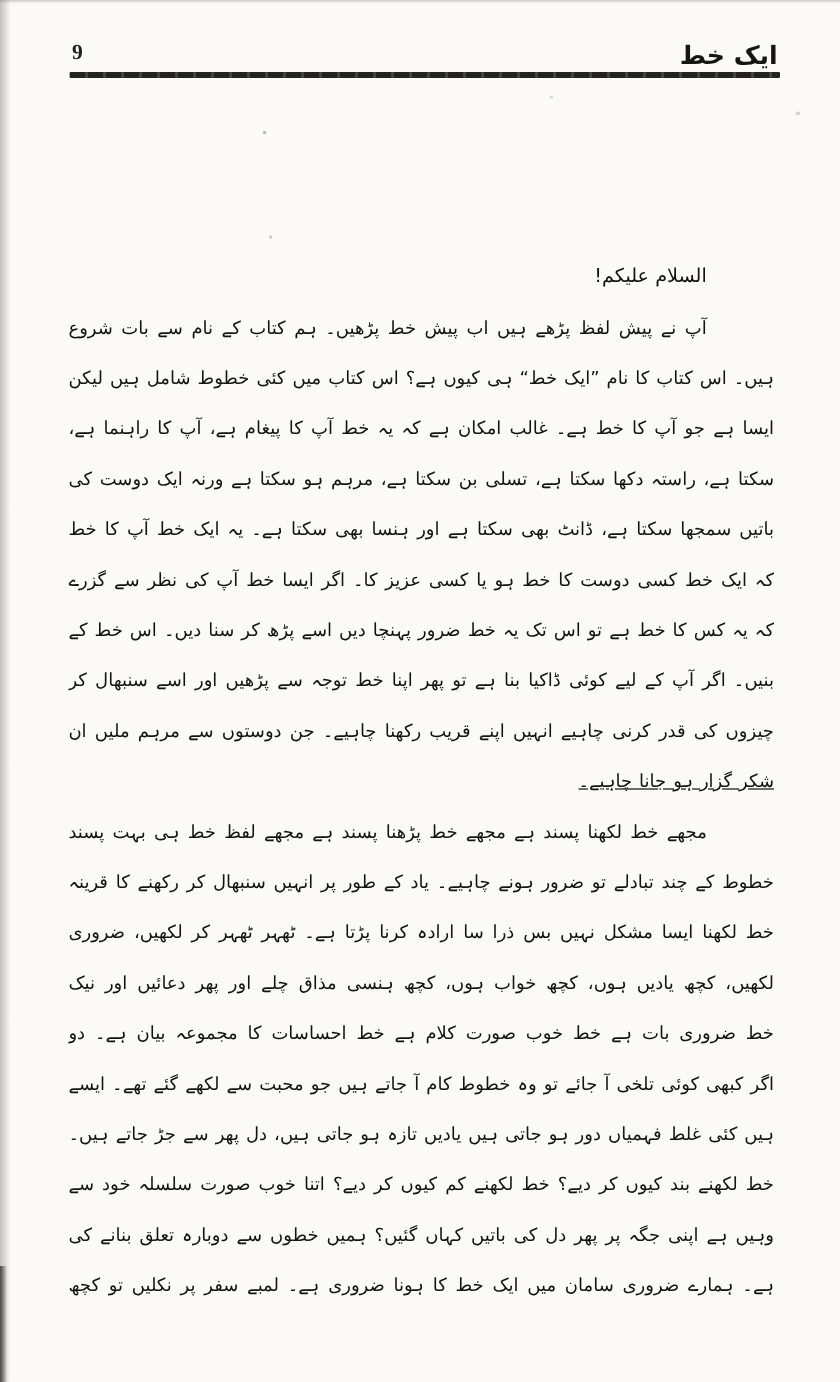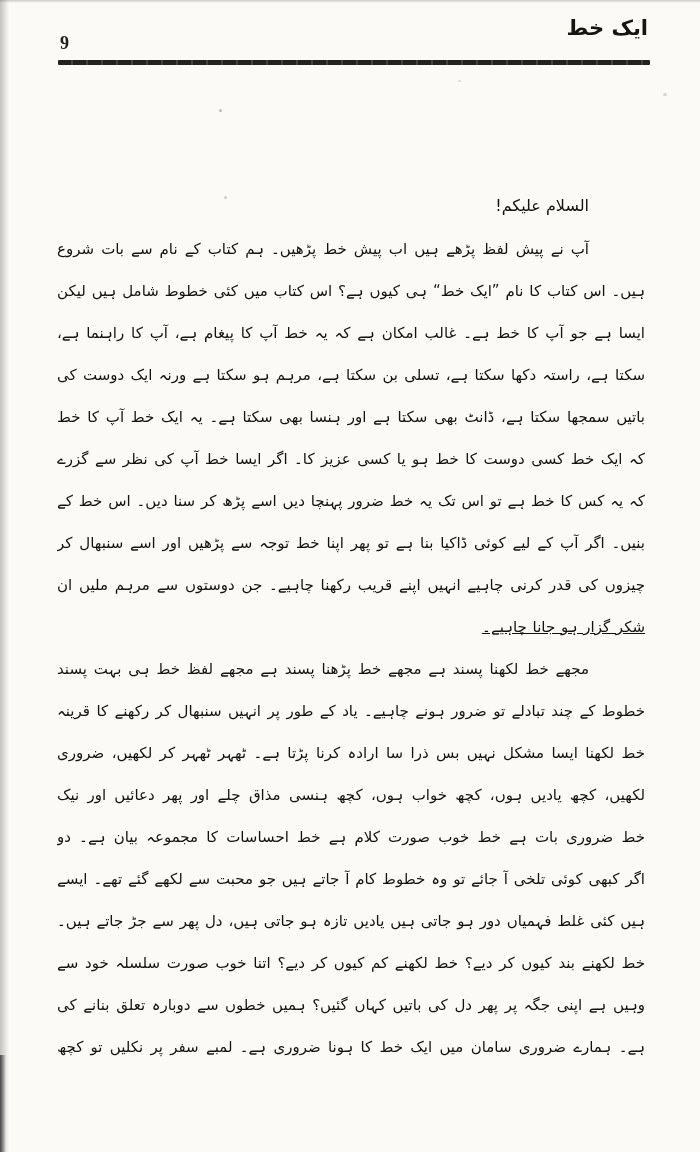--- a/index.html
+++ b/index.html
@@ -20,36 +20,36 @@
   .page-number{
     position:absolute;
     left:60px;top:33px;
     font-family:"Liberation Serif",serif;
     font-size:18px;font-weight:600;
     color:#22201d;
     direction:ltr;
   }
   .header-title{
     position:absolute;
-    right:52px;top:16px;
+    right:52px;top:34px;
     font-size:21px;font-weight:bold;
     color:#17150f;
     letter-spacing:0.5px;
   }
   .header-rule{
     position:absolute;
     left:58px;right:50px;top:60px;
     height:5px;
     background:repeating-linear-gradient(90deg,#24221e 0px,#24221e 13px,#44423e 13px,#44423e 15px);
     border-radius:1px;
   }
   
   .page-body{
     position:absolute;
-    left:57px;right:55px;top:184px;
+    left:57px;right:55px;top:208px;
   }
   .greeting{
     height:44px;line-height:44px;
     padding-right:56px;
     font-size:16px;
     text-align:right;
     white-space:nowrap;
     color:#15130f;
   }
   .line{

